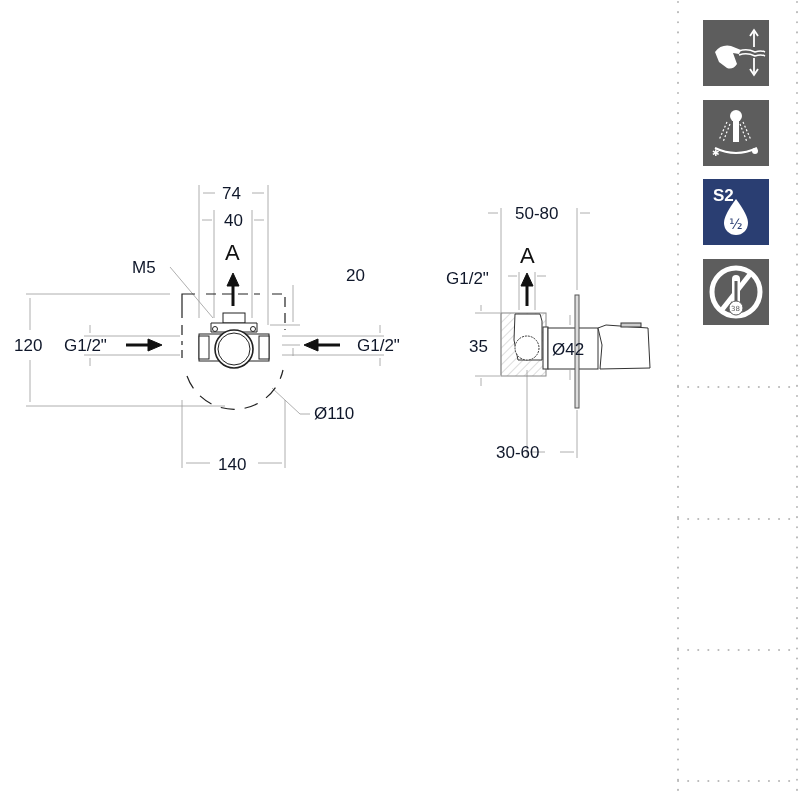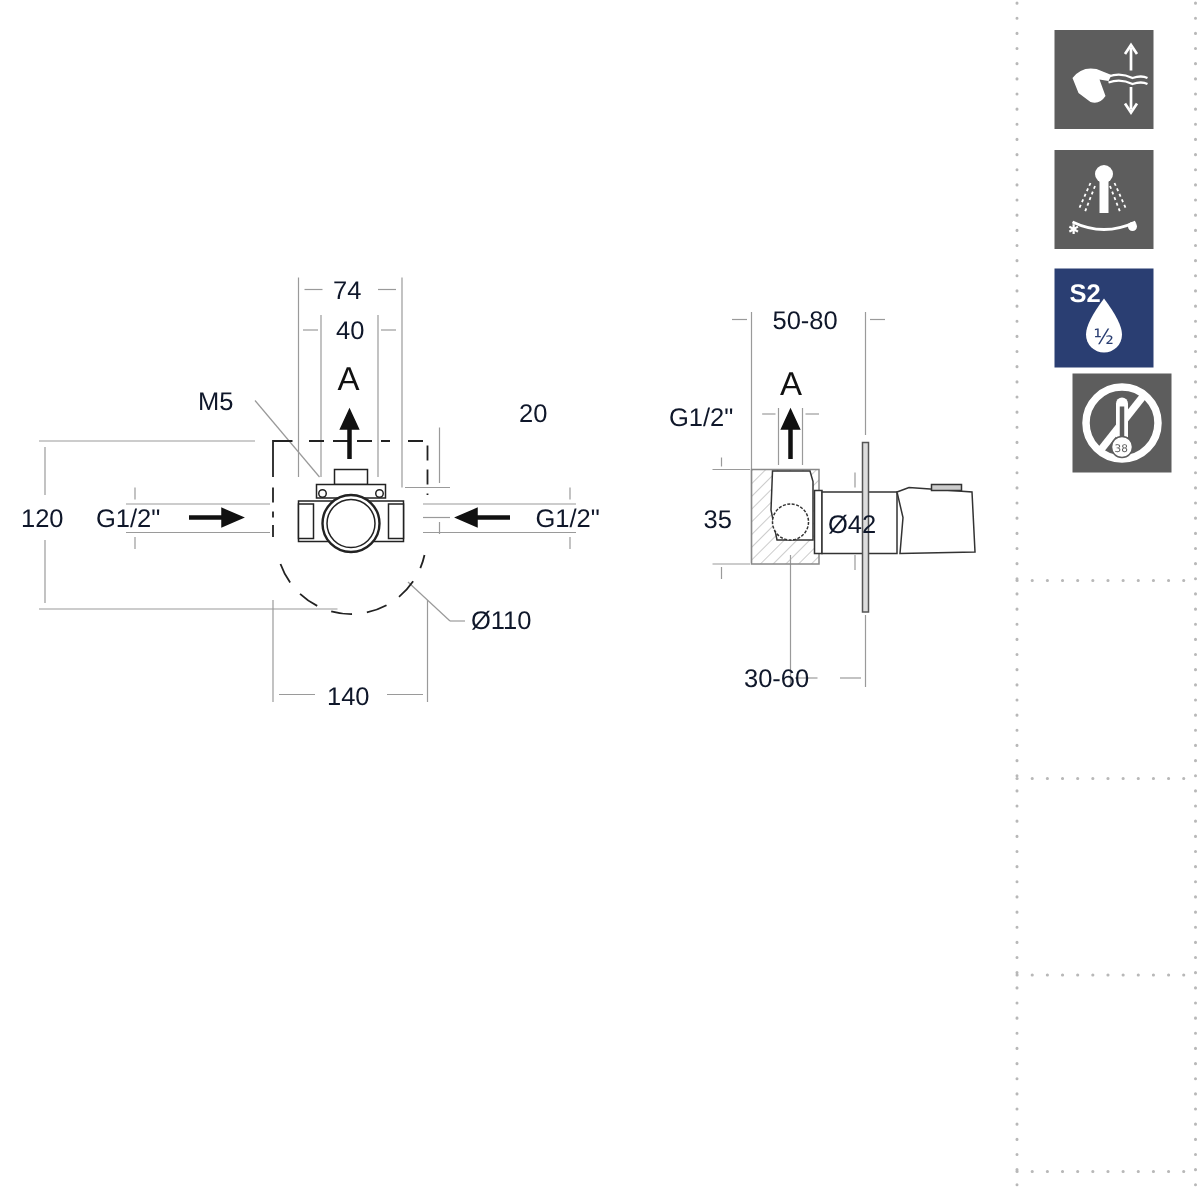--- a/index.html
+++ b/index.html
@@ -179,21 +179,21 @@
     <circle cx="52" cy="51" r="3" fill="#fff"></circle>
   </svg>
 </div>
 <div class="tile blue" style="top:179px;">
   <span class="s2">S2</span>
   <svg viewBox="0 0 66 66">
     <path d="M33,20 Q45,36 45,44 A12,12 0 0 1 21,44 Q21,36 33,20 Z" fill="#fff"></path>
     <text x="26" y="50" fill="#2a3e72" font-size="14" font-family="DejaVu Sans, sans-serif">½</text>
   </svg>
 </div>
-<div class="tile" style="top:249px;margin-left:12px;">
+<div class="tile" style="top:259px;">
   <svg viewBox="0 0 66 66">
     <circle cx="33" cy="33" r="24" stroke="#fff" stroke-width="5" fill="none"></circle>
     <line x1="48" y1="14" x2="18" y2="52" stroke="#fff" stroke-width="5"></line>
     <rect x="29" y="16" width="8" height="30" rx="4" fill="#fff"></rect>
     <rect x="31.5" y="22" width="3" height="22" fill="#5d5d5d"></rect>
     <circle cx="33" cy="49" r="7" fill="#fff" stroke="#5d5d5d" stroke-width="1"></circle>
     <text x="28" y="52" fill="#5d5d5d" font-size="7" font-family="DejaVu Sans, sans-serif">38</text>
   </svg>
 </div>
 

